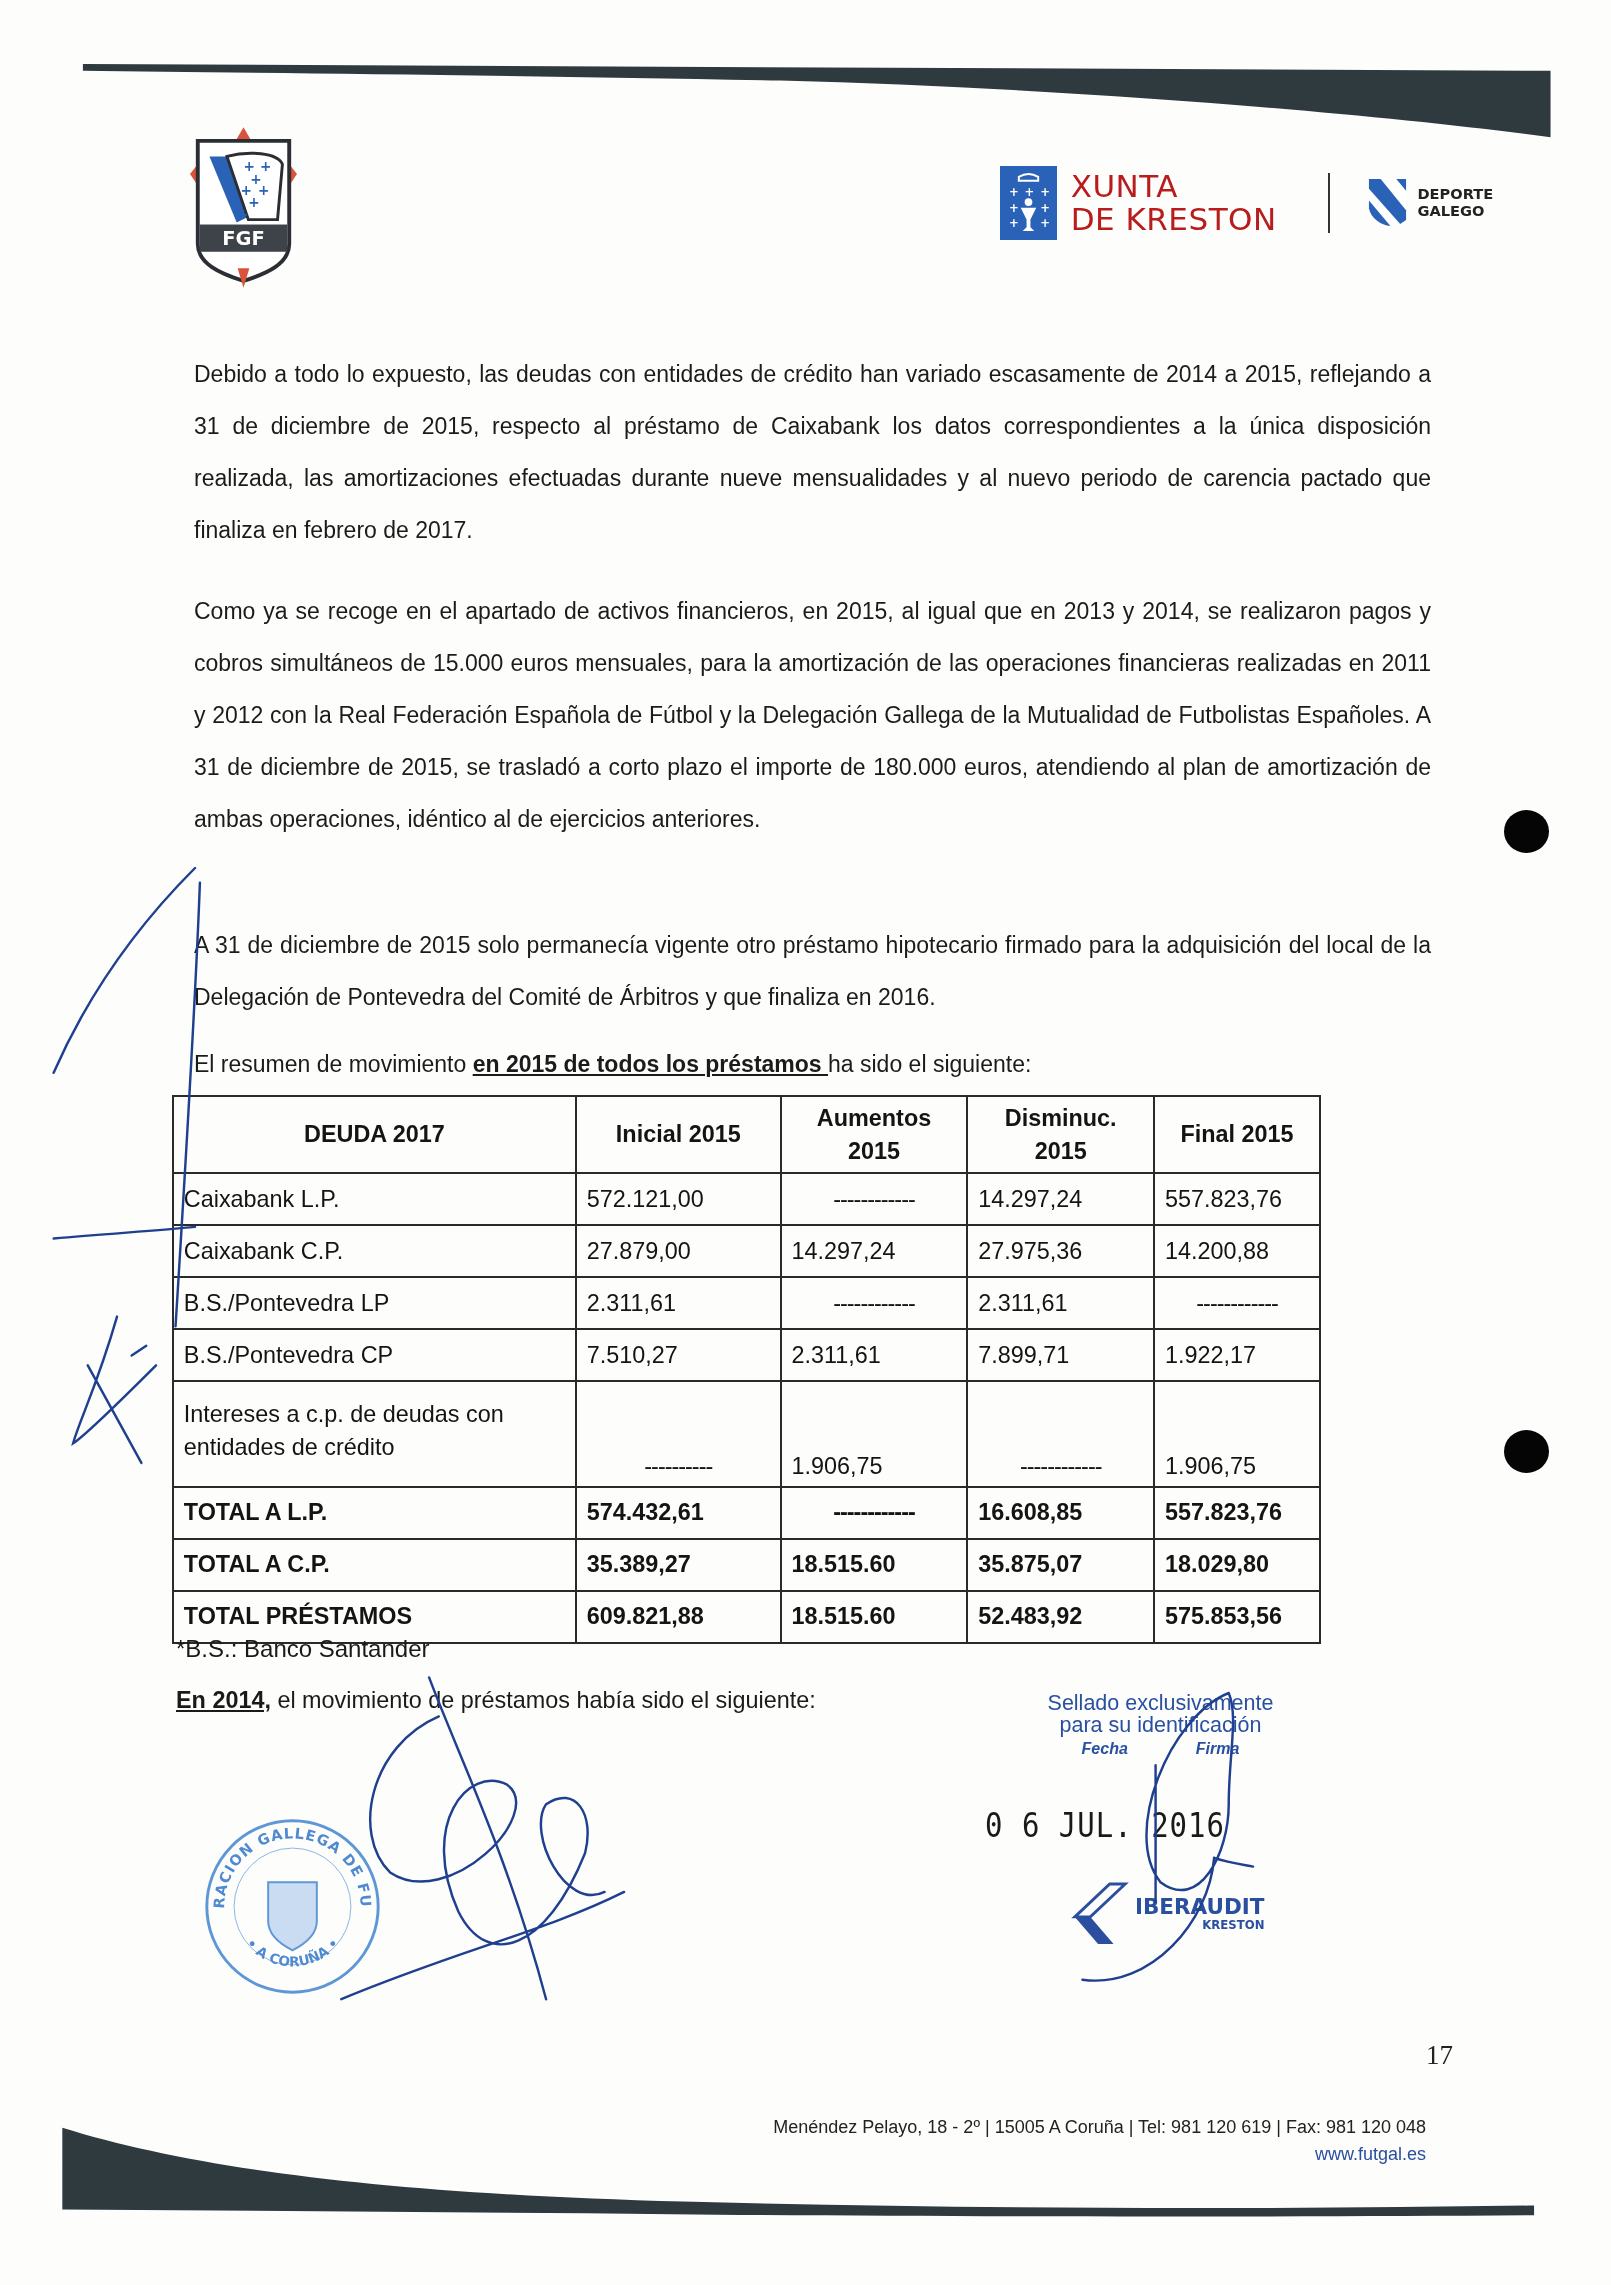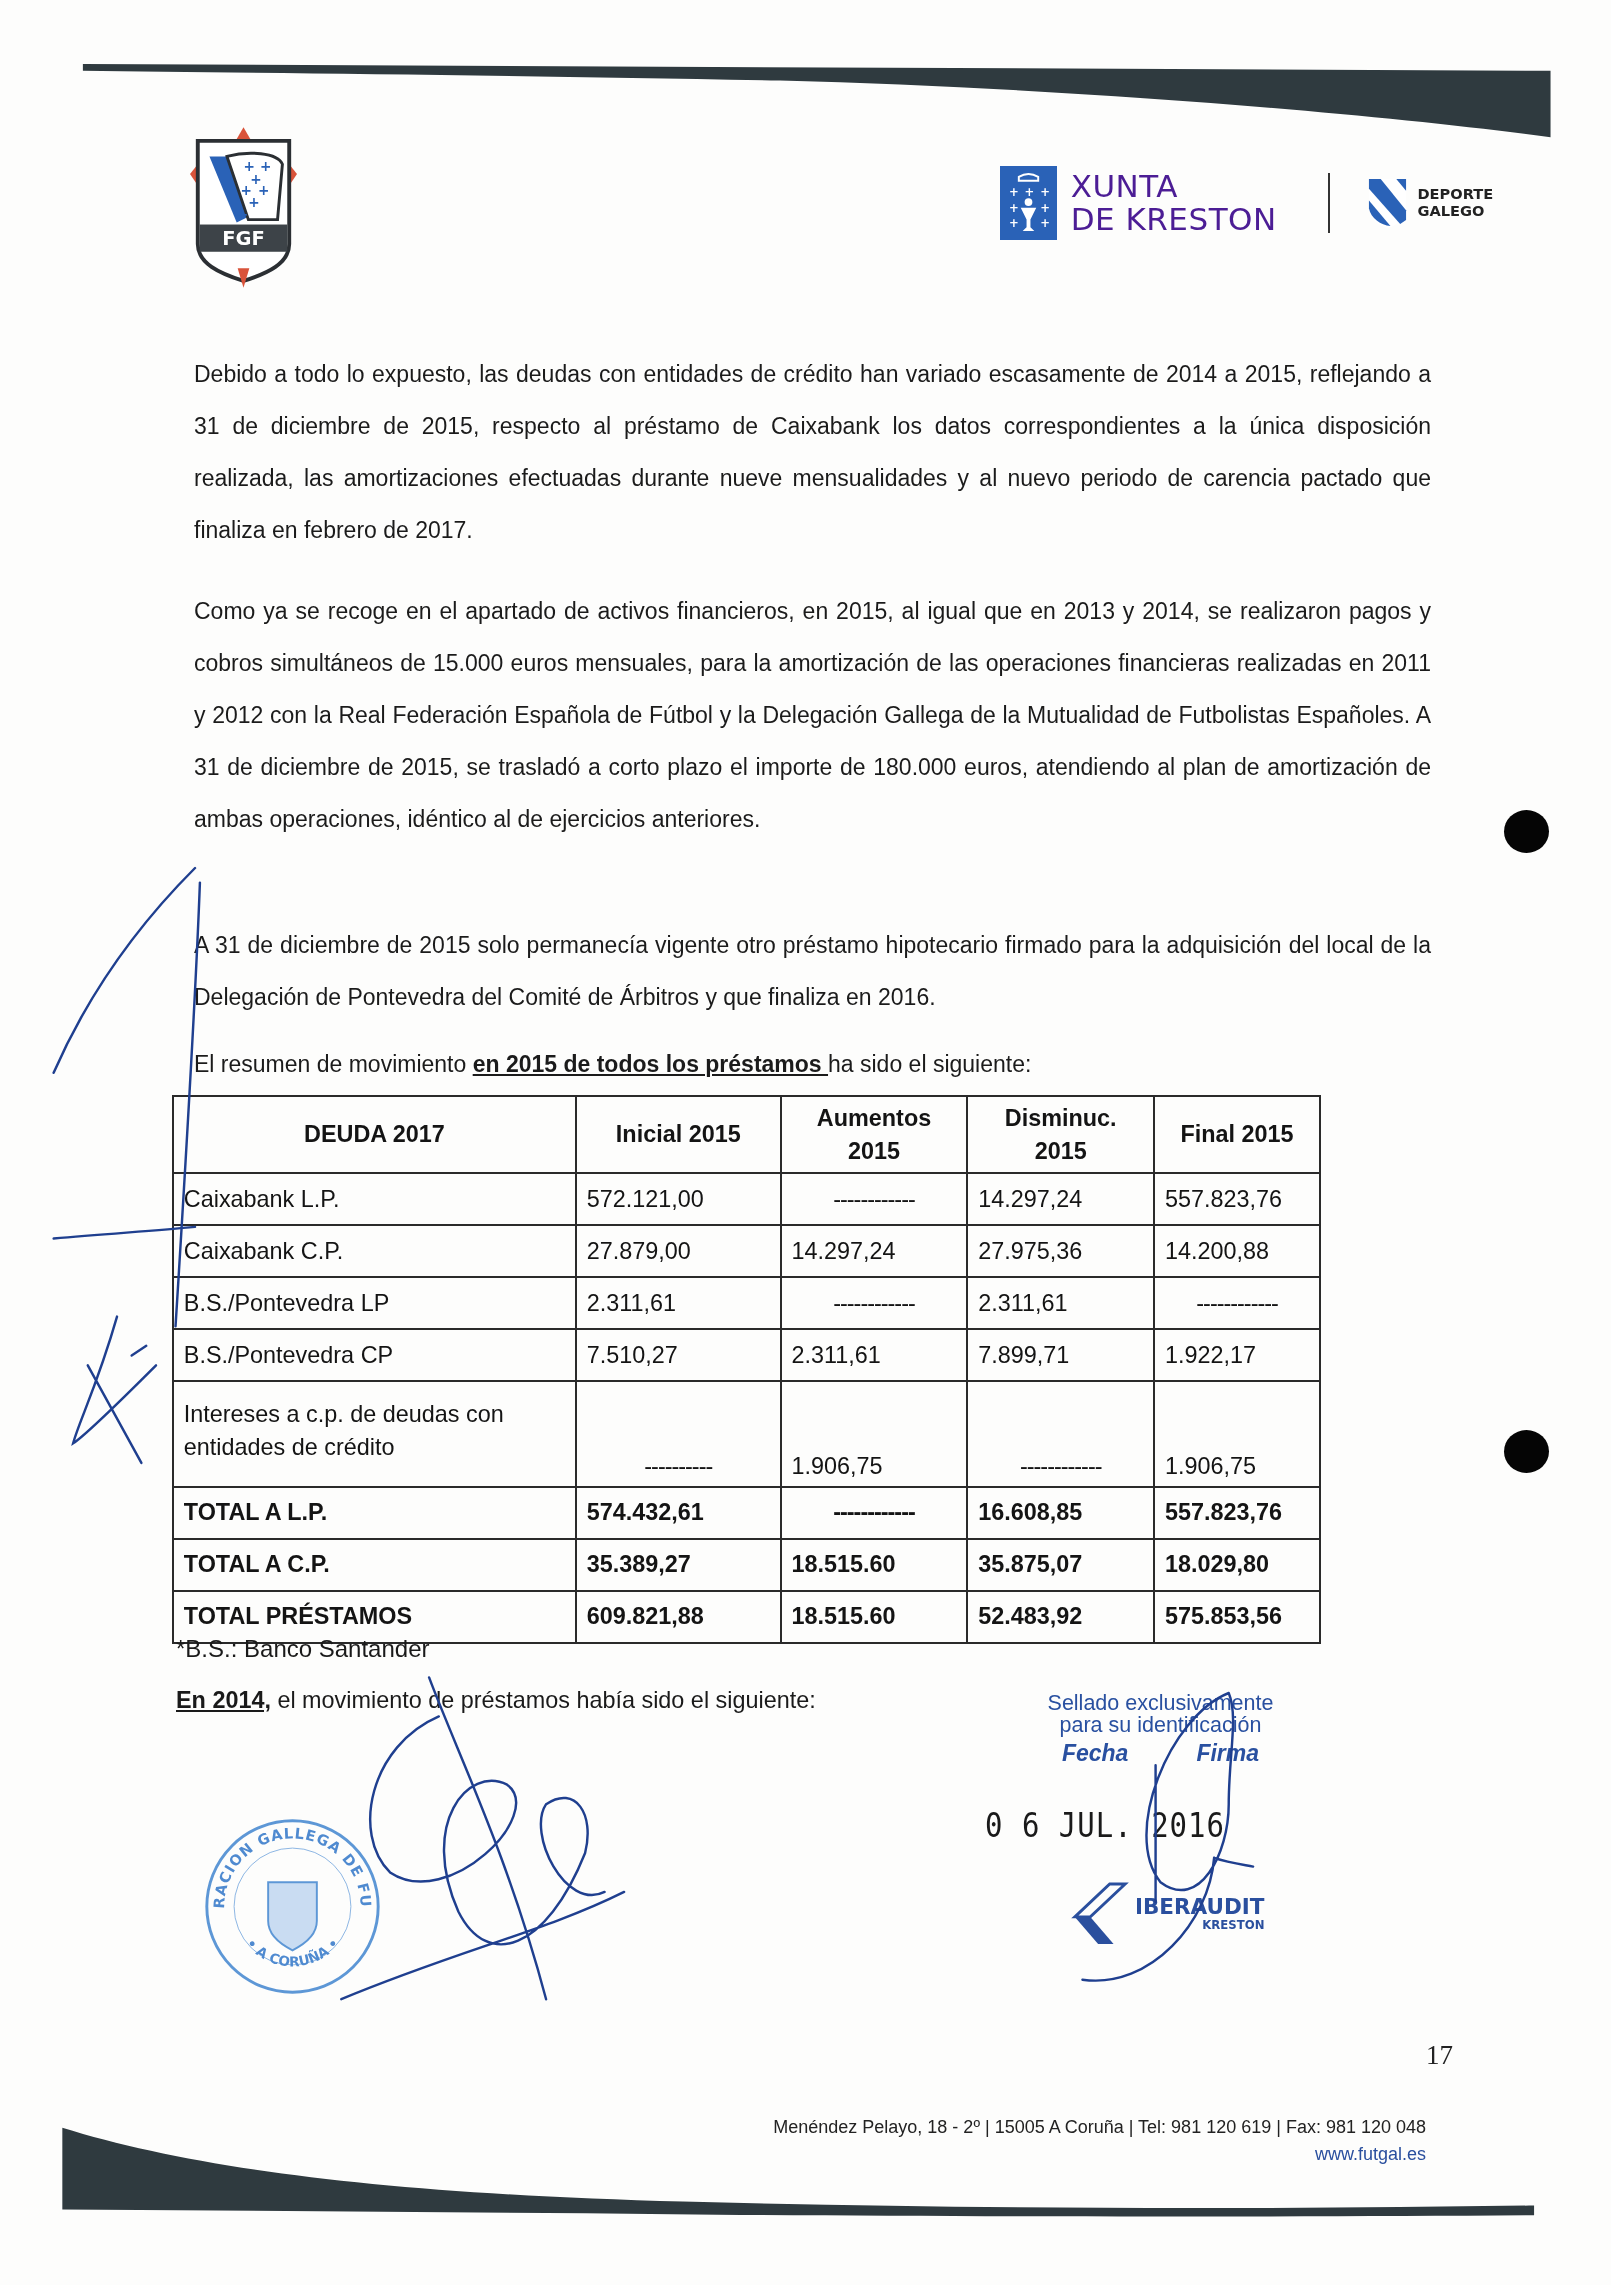--- a/index.html
+++ b/index.html
@@ -12,21 +12,21 @@
   .swoosh-bottom { top: 2116px; }
 
   
   .fgf-logo { position: absolute; left: 190px; top: 127px; display: flex; align-items: center; }
   .fgf-shield { width: 107px; height: 161px; }
   .fgf-text { margin-left: 15.6px; font-family: "DejaVu Sans", sans-serif; font-weight: bold; font-size: 33px; line-height: 41px; color: #2b2f33; letter-spacing: 0.5px; }
   .fgf-text .blue { color: #2a5fa8; }
 
   .xunta { position: absolute; left: 1000px; top: 166px; display: flex; align-items: center; }
   .xunta-emblem { width: 57px; height: 74px; background: #2a62b7; display: flex; align-items: center; justify-content: center; }
-  .xunta-text { margin-left: 13.7px; font-family: "DejaVu Sans", sans-serif; font-size: 31px; line-height: 33px; color: #4c1d95; letter-spacing: 0.5px; }
+  .xunta-text { margin-left: 13.7px; font-family: "DejaVu Sans", sans-serif; font-size: 31px; line-height: 33px; color: #b91c1c; letter-spacing: 0.5px; }
   .xunta-sep { width: 2px; height: 60px; background: #333; margin-left: 51px; }
   .deporte { margin-left: 37px; display: flex; align-items: center; }
   .deporte-text { margin-left: 9.8px; font-family: "DejaVu Sans", sans-serif; font-weight: bold; font-size: 14.6px; line-height: 16.6px; color: #222; }
 
   
   .para { position: absolute; left: 194px; width: 1237px; font-family: "Liberation Sans", sans-serif; font-size: 23px; line-height: 52px; color: #1b1b1b; text-align: justify; }
   .para u { text-decoration: underline; font-weight: bold; }
 
   
   table.debt { position: absolute; left: 172px; top: 1095px; width: 1149px; border-collapse: collapse; font-size: 23.4px; color: #141414; }
@@ -44,21 +44,21 @@
   table.debt col.c4 { width: 187px; }
   table.debt col.c5 { width: 166px; }
 
   .footnote { position: absolute; left: 176px; top: 1635px; font-weight: normal; font-size: 24px; }
   .sub-intro { position: absolute; left: 176px; top: 1687px; font-size: 23.4px; }
   .sub-intro u { text-decoration: underline; font-weight: bold; }
 
   
   .audit-stamp { position: absolute; left: 1014px; top: 1693px; width: 293px; text-align: center; color: #2950a0; font-family: "Liberation Sans", sans-serif; }
   .audit-stamp .l1 { font-size: 21.5px; line-height: 21.5px; }
-  .audit-stamp .fecha-firma { display: flex; justify-content: center; gap: 68px; font-style: italic; font-weight: bold; font-size: 23px; margin-top: 3.9px; }
+  .audit-stamp .fecha-firma { display: flex; justify-content: center; gap: 68px; font-style: italic; font-weight: bold; font-size: 16px; margin-top: 3.9px; }
   .audit-date { position: absolute; left: 985px; top: 1809px; font-family: "DejaVu Sans Mono", monospace; font-size: 29px; color: #1a1a1a; letter-spacing: 1px; transform: scaleY(1.15); }
   .iberaudit { position: absolute; left: 1071px; top: 1882px; display: flex; align-items: center; color: #2a4f9e; }
   .iberaudit .name { font-family: "DejaVu Sans", sans-serif; font-weight: bold; font-size: 21.5px; line-height: 21.5px; margin-left: 3.9px; }
   .iberaudit .sub { font-family: "DejaVu Sans", sans-serif; font-weight: bold; font-size: 11.7px; margin-left: 39px; text-align: right; }
 
   .fgf-seal { position: absolute; left: 200px; top: 1814px; width: 185px; height: 185px; }
 
   .page-num { position: absolute; left: 1426px; top: 2040px; font-family: "Liberation Serif", serif; font-size: 27px; color: #222; }
   .footer-addr { position: absolute; right: 185px; top: 2114px; font-size: 18px; color: #222; text-align: right; line-height: 27px; }
   .footer-addr .web { color: #2a4f9e; }

